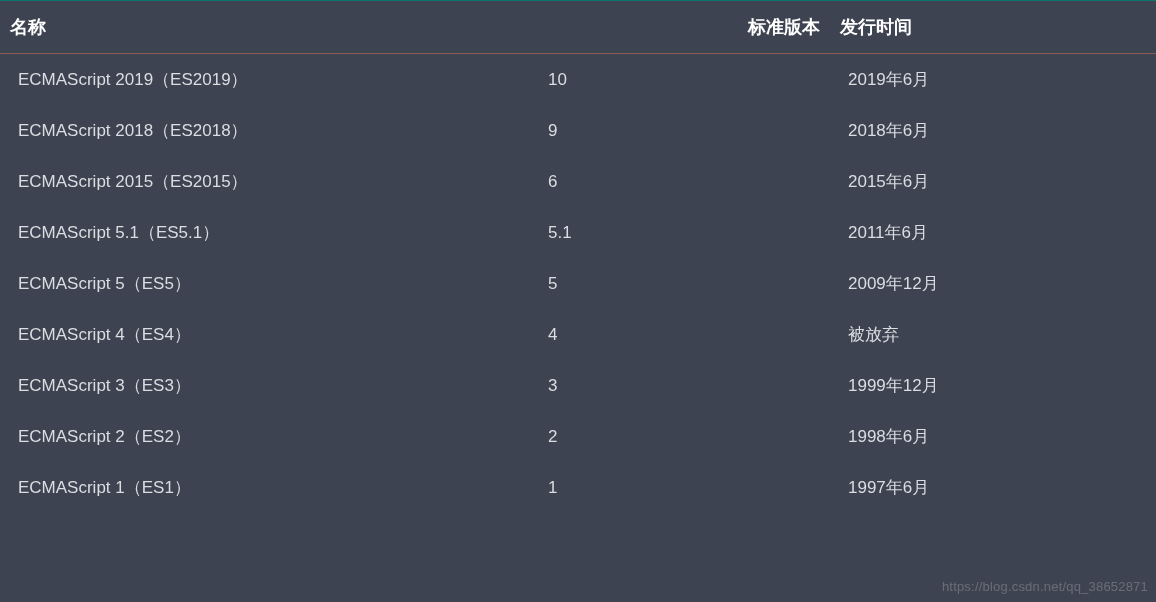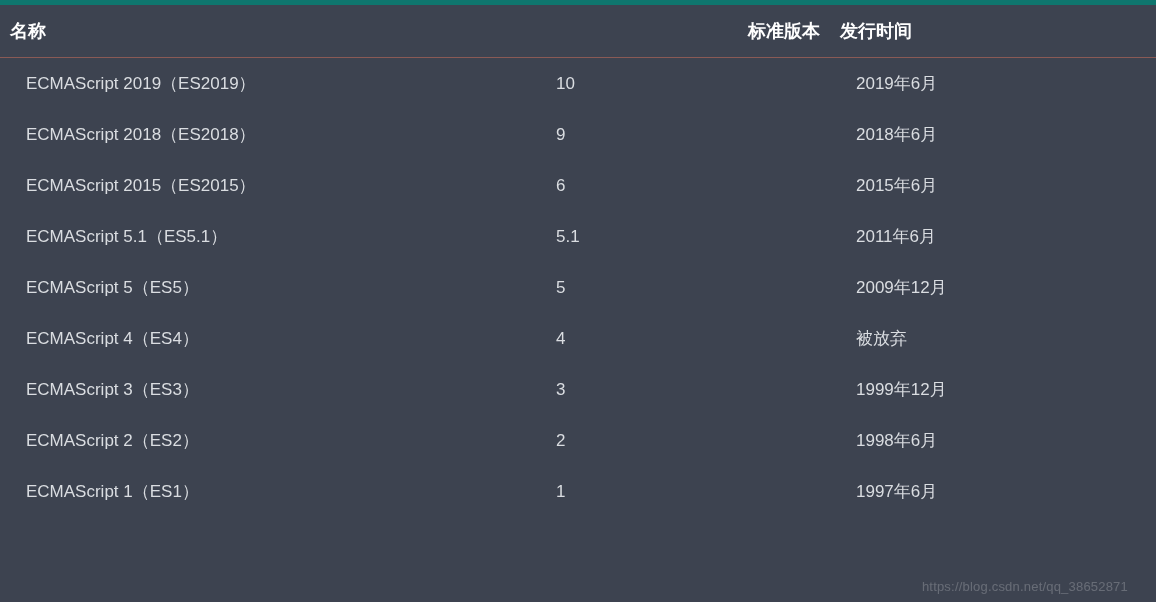--- a/index.html
+++ b/index.html
@@ -21,39 +21,39 @@
   table.es-table col.col-name    { width: 530px; }
   table.es-table col.col-version { width: 300px; }
   table.es-table col.col-date    { width: auto; }
 
   thead th {
     text-align: left;
     font-weight: 700;
     font-size: 18px;
     color: #ffffff;
     padding: 14px 10px 14px 10px;
-    border-top: 5px solid #0f766e;
+    border-top: 1px solid #0f766e;
     border-bottom: 1px solid #8a5a55;
   }
   thead th.version-col {
     text-align: right;
   }
   tbody td {
     font-size: 17px;
     color: #dadde1;
-    padding: 14px 26px;
+    padding: 14px 18px;
     white-space: nowrap;
   }
   tbody td.name-col    { text-align: left; }
   tbody td.version-col { text-align: left; }
   tbody td.date-col    { text-align: left; }
 
   .watermark {
     position: absolute;
-    right: 28px;
+    right: 8px;
     bottom: 8px;
     font-size: 13px;
     color: rgba(255,255,255,0.22);
     letter-spacing: 0.2px;
     pointer-events: none;
     user-select: none;
   }
 </style>
 </head>
 <body>

